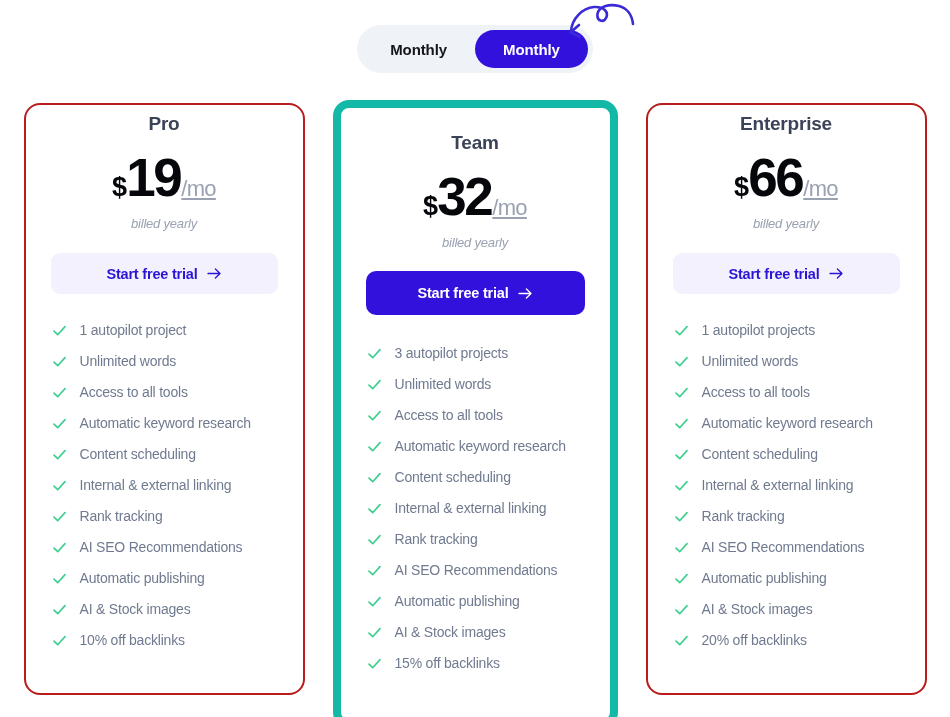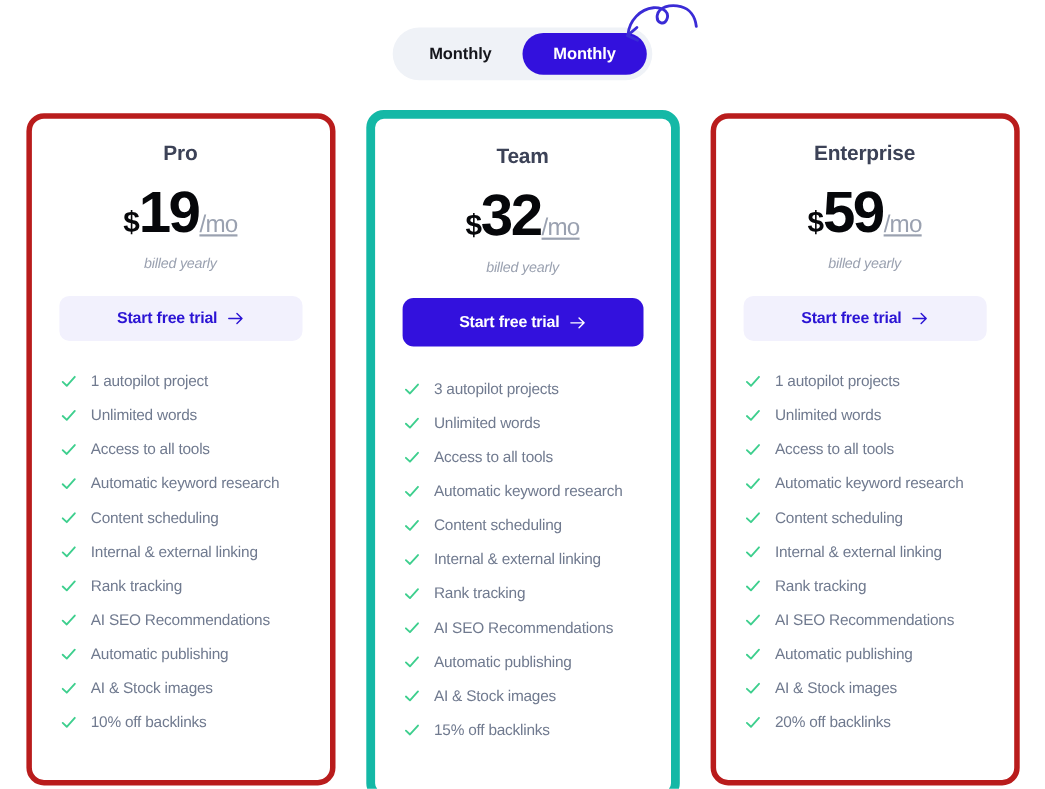--- a/index.html
+++ b/index.html
@@ -98,23 +98,23 @@
     width: 950px;
     display: flex;
     justify-content: center;
     align-items: flex-start;
     gap: 28px;
   }
 
   .card {
     width: 281px;
     background: #ffffff;
-    border: 5px solid #b91c1c;
+    border: 2px solid #b91c1c;
     border-radius: 16px;
-    padding: 21px 25px 30px;
+    padding: 8px 25px 30px;
     display: flex;
     flex-direction: column;
   }
 
   .card.featured {
     width: 285px;
     border: 8px solid #14b8a6;
     padding: 24px 25px 34px;
     margin-top: -3px;
     margin-bottom: -11px;
@@ -418,21 +418,21 @@
             </svg>
             <span>15% off backlinks</span>
           </li>
       </ul>
     </div>
 
     <div class="card">
       <div class="plan-name">Enterprise</div>
       <div class="price">
         <span class="cur">$</span>
-        <span class="amt">59</span>
+        <span class="amt">66</span>
         <span class="per">/mo</span>
       </div>
       <div class="billed">billed yearly</div>
       <button class="cta">
         <span>Start free trial</span>
         <span class="arrow">
           <svg width="15" height="13" viewBox="0 0 15 13" fill="none">
             <path d="M1 6.5 H13 M8.4 2 L13 6.5 L8.4 11" stroke="currentColor" stroke-width="1.3" stroke-linecap="round" stroke-linejoin="round"></path>
           </svg>
         </span>

